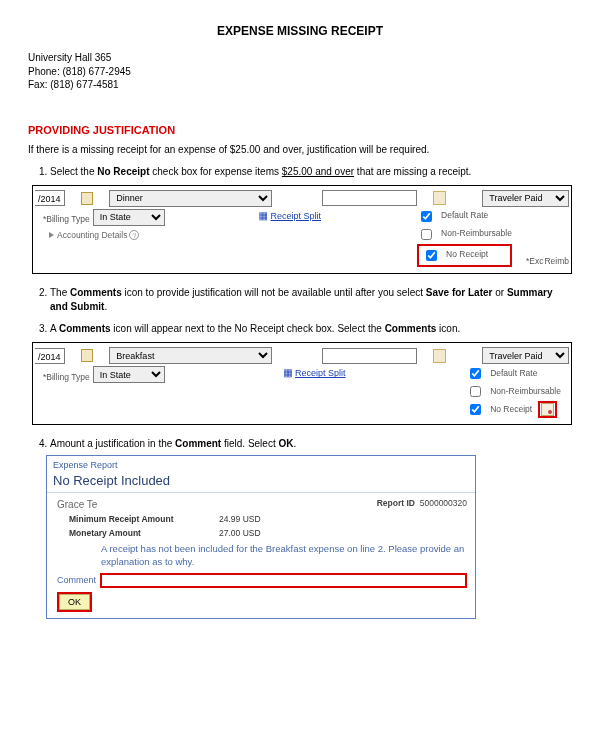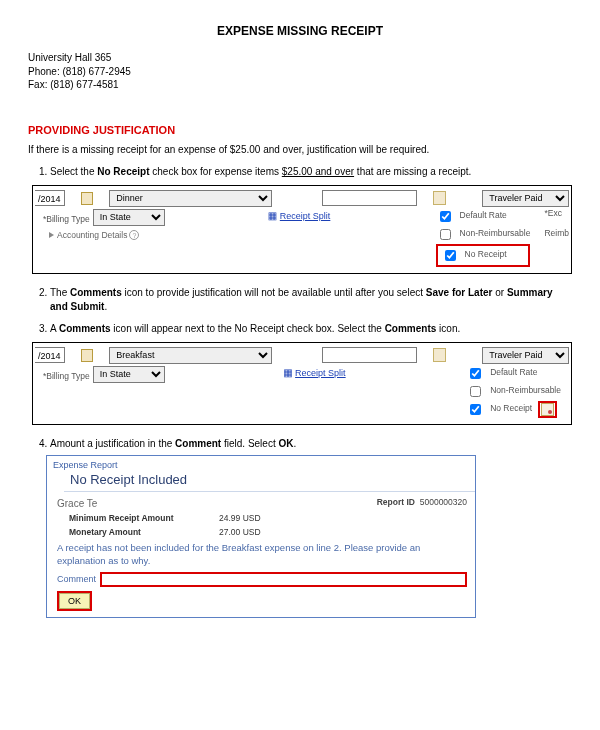--- a/index.html
+++ b/index.html
@@ -53,26 +53,26 @@
   .comments-ic::after{content:""; position:absolute; right:1px; bottom:1px; width:4px;height:4px; background:#c44; border-radius:50%;}
 
   
   .dlg {
     border: 1px solid #5b80c4;
     margin: 4px 0 0 -4px;
     width: 430px;
     font-size: 9px;
   }
   .dlg-head { color:#3b5fa6; font-size:9px; padding:3px 6px 0 6px; }
-  .dlg-title { color:#2a3f70; font-size:13px; padding:0 6px 2px 6px; border-bottom:1px solid #cdd8ea;margin-left:17px; }
+  .dlg-title { color:#2a3f70; font-size:13px; padding:0 6px 2px 6px; border-bottom:1px solid #cdd8ea; }
   .dlg-body { padding:4px 8px 6px 10px; }
   .dlg-row { display:flex; justify-content:space-between; font-size:8.5px; color:#444; padding:1px 0;}
   .dlg-kv { display:flex; gap:30px; font-size:8.5px; color:#333; padding:1px 0 1px 12px;}
   .dlg-kv .k { width:120px; font-weight:bold; }
-  .dlg-msg { color:#4a6aa8; font-size:9.5px; line-height:1.35; padding:2px 0 4px 0;}
+  .dlg-msg { color:#4a6aa8; font-size:9.5px; line-height:1.35; padding:2px 0 4px 0;margin-left:44px;}
   .dlg-comment-row { display:flex; align-items:center; gap:4px; color:#4a6aa8; font-size:9px;}
   .dlg-comment-box { flex:1; height:15px; border:2px solid #d90000; }
   .dlg-ok-wrap { margin-top:4px; display:inline-block; border:2px solid #d90000; }
   .dlg-ok { background:#f7f4b8; border:1px solid #b6b06a; padding:1px 8px; font-size:9px; display:inline-block;}
 </style>
 </head>
 <body>
 
 <div class="title-block">
   <div>EXPENSE MISSING RECEIPT</div>
@@ -122,21 +122,21 @@
             </div>
           <div class="ck-row">
               <input type="checkbox" class="ck" style="">
               <span>Non-Reimbursable</span>
             </div>
           <div class="ck-row hl-red">
               <input type="checkbox" class="ck" checked="" style="">
               <span>No Receipt</span>
             </div>
         </div>
-        <div style="display:flex; flex-direction:column; gap:9px; font-size:8.5px; color:#555; padding:1px 2px 0 14px;">
+        <div style="display:flex; gap:1px; font-size:8.5px; color:#555; padding:1px 2px 0 14px;margin-top:48px;">
           <span>*Exc</span>
           <span>Reimb</span>
         </div>
       </div>
     </div>
   </li>
 
   <li>
     <span>The </span><span class="b">Comments</span><span> icon to provide justification will not be available until after you select </span><span class="b">Save for Later</span><span> or </span><span class="b">Summary and Submit</span><span>.</span>
   </li>

